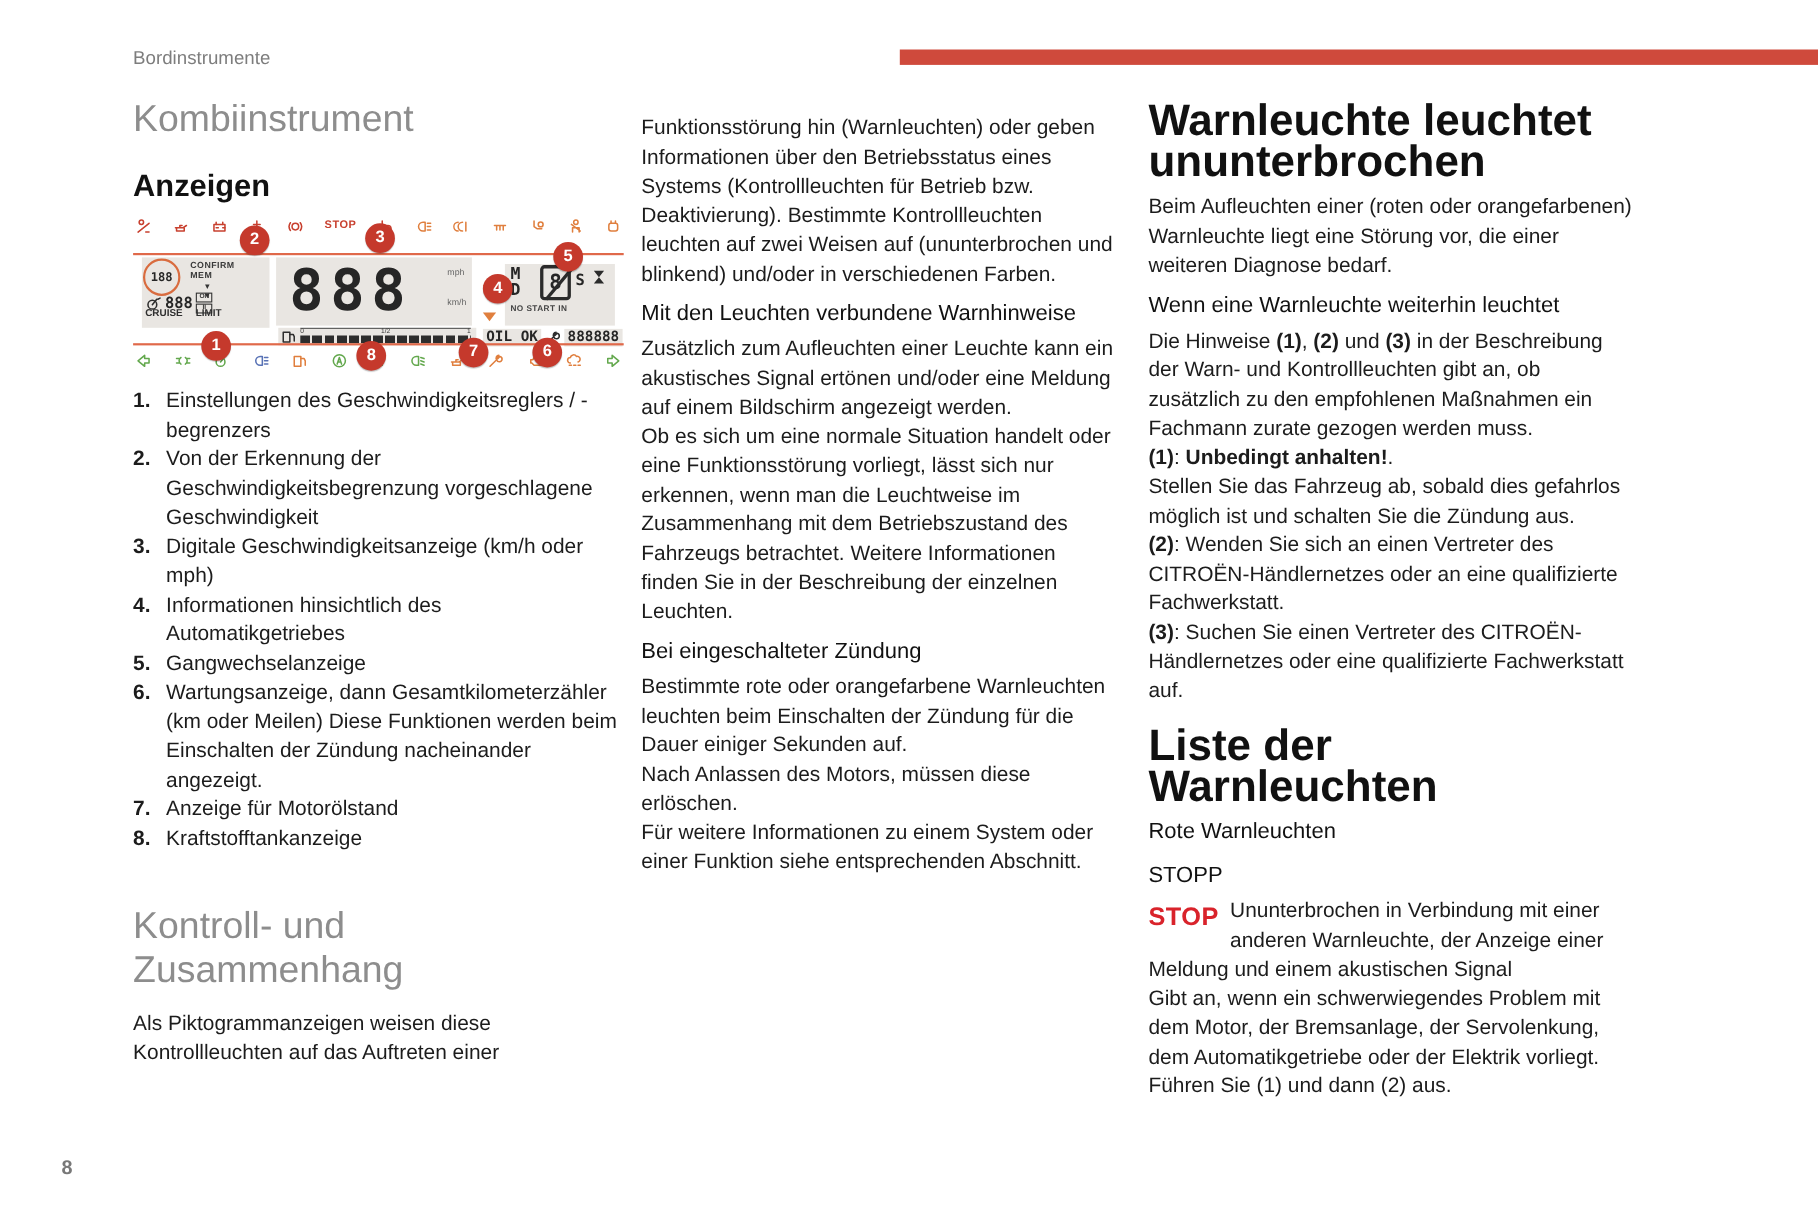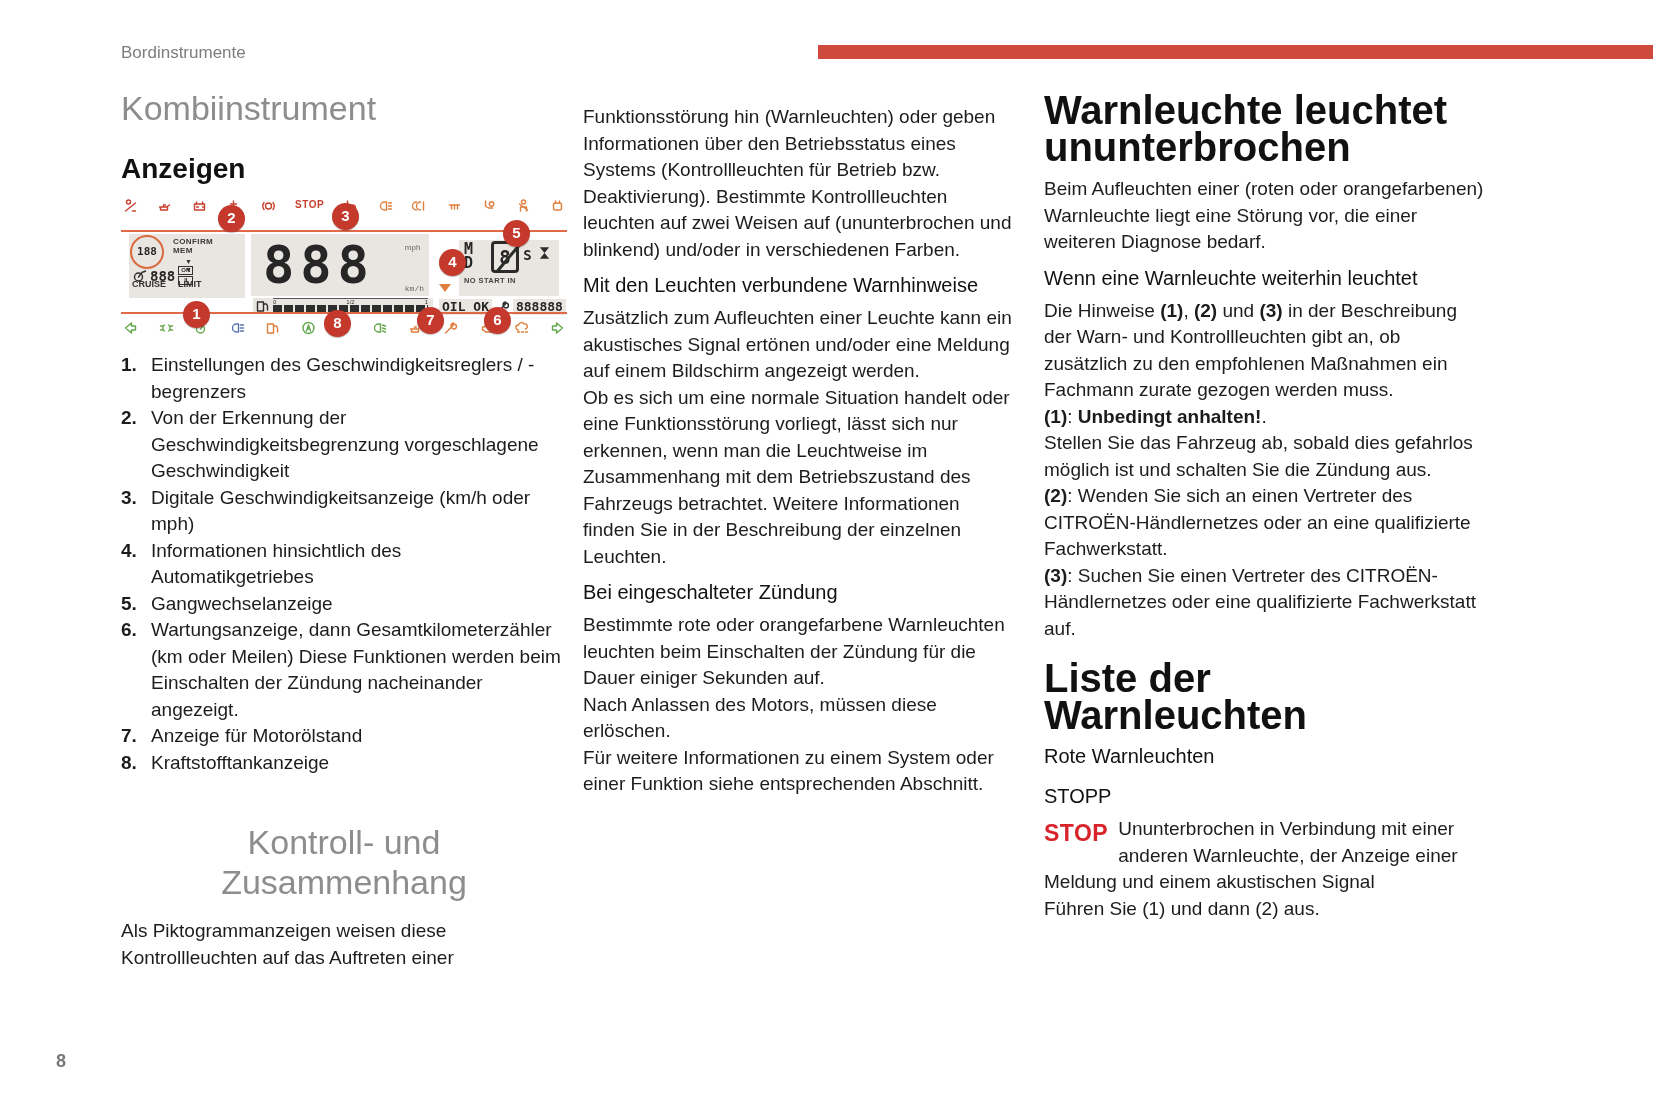--- a/index.html
+++ b/index.html
@@ -50,21 +50,21 @@
   .cl-confirm { position:absolute; top:3px; left:44px; font-size:8px; line-height:9px; font-weight:bold; color:#3a3a3a; letter-spacing:.4px; }
   .cl-arrows { position:absolute; top:24px; left:56px; font-size:7px; line-height:8px; color:#333; text-align:center; }
   .cl-cruise-row { position:absolute; bottom:13px; left:3px; display:flex; align-items:center; gap:3px; }
   .cl-cruise-row .seg { font-size:14px; line-height:14px; }
   .cl-onbox { display:flex; flex-direction:column; gap:1px; }
   .cl-onbox span { border:1px solid #333; font-size:6px; font-weight:bold; line-height:7px; padding:0 2px; color:#333; text-align:center; }
   .cl-cruise-labels { position:absolute; bottom:1px; left:3px; display:flex; gap:12px; font-size:9px; font-weight:bold; color:#2f2f2f; }
   .p-speed { top:38px; left:130px; width:178px; height:62px; }
   .seg-big { position:absolute; left:12px; top:2px; font-size:52px; line-height:58px; letter-spacing:6px; }
   .cl-units { position:absolute; right:5px; top:9px; font-size:8px; color:#666; line-height:9px; text-align:left; }
-  .cl-units div + div { margin-top:32px;font-family:Liberation Mono, monospace; }
+  .cl-units div + div { margin-top:18px; }
   .cl-gear-mini { position:absolute; top:56px; left:315px; width:18px; height:40px; color:#e07f3e;
                   display:flex; flex-direction:column; justify-content:space-between; align-items:center; }
   .chev { width:0; height:0; border-left:6px solid transparent; border-right:6px solid transparent; }
   .chev-up { border-bottom:8px solid currentColor; }
   .chev-dn { border-top:8px solid currentColor; }
   .p-gear { top:44px; left:338px; width:100px; height:56px; }
   .cl-md { position:absolute; left:5px; top:2px; }
   .cl-md .seg { display:block; font-size:15px; line-height:14px; }
   .cl-gearbox { position:absolute; left:32px; top:1px; width:28px; height:32px; border:3px solid #2b2b2b; border-radius:4px;
                 display:flex; align-items:center; justify-content:center; }
@@ -84,21 +84,21 @@
   .cl-oil-row .seg { font-size:13px; line-height:14px; }
   .callout { position:absolute; width:27px; height:27px; border-radius:50%; background:#c5392c;
              color:#fff; font-size:15px; font-weight:bold; display:flex; align-items:center; justify-content:center;
              box-shadow:0 1px 1px rgba(0,0,0,.25); z-index:5; }
 
   
   .numlist { margin-top:8px; }
   .li { display:flex; }
   .li .n { width:30px; flex:none; font-weight:bold; }
   .li .t { flex:1; }
-  .kontroll-title { margin-top:46px;text-align:center; }
+  .kontroll-title { margin-top:46px; }
   .col-mid .first { margin-top:94px; }
   .col-right .rtitle { margin-top:92px; }
   .stop-block { margin-top:2px; }
   .stop-badge { float:left; color:#d9232b; font-weight:bold; font-size:23px; line-height:24px; letter-spacing:.5px; margin:5px 10px 2px 0; }
 </style>
 </head>
 <body>
 
 <div class="breadcrumb">Bordinstrumente</div>
 <div class="accent-bar"></div>
@@ -408,17 +408,18 @@
   <p><span class="b">(1)</span><span>: </span><span class="b">Unbedingt anhalten!</span><span>.</span></p>
   <p>Stellen Sie das Fahrzeug ab, sobald dies gefahrlos möglich ist und schalten Sie die Zündung aus.</p>
   <p><span class="b">(2)</span><span>: Wenden Sie sich an einen Vertreter des CITROËN-Händlernetzes oder an eine qualifizierte Fachwerkstatt.</span></p>
   <p><span class="b">(3)</span><span>: Suchen Sie einen Vertreter des CITROËN-Händlernetzes oder eine qualifizierte Fachwerkstatt auf.</span></p>
   <h2 class="h-black" style="margin-top:18px">Liste der Warnleuchten</h2>
   <h3 class="h-sub" style="">Rote Warnleuchten</h3>
   <h3 class="h-sub" style="margin-top:14px">STOPP</h3>
   <div class="stop-block">
     <span class="stop-badge">STOP</span>
     <p>Ununterbrochen in Verbindung mit einer anderen Warnleuchte, der Anzeige einer Meldung und einem akustischen Signal</p>
+    <p>Gibt an, wenn ein schwerwiegendes Problem mit dem Motor, der Bremsanlage, der Servolenkung, dem Automatikgetriebe oder der Elektrik vorliegt.</p>
     <p>Führen Sie (1) und dann (2) aus.</p>
   </div>
 </div>
 
 <div class="pagenum">8</div>
 
 </body></html>

